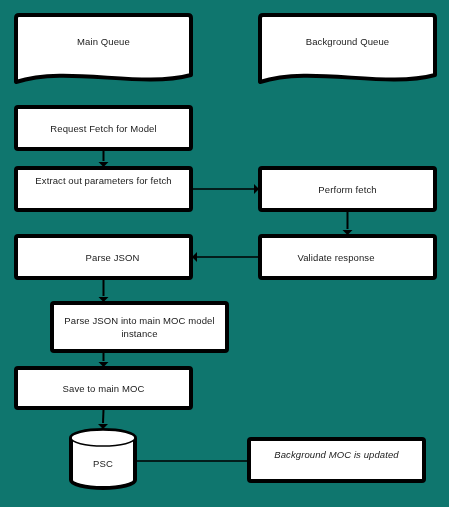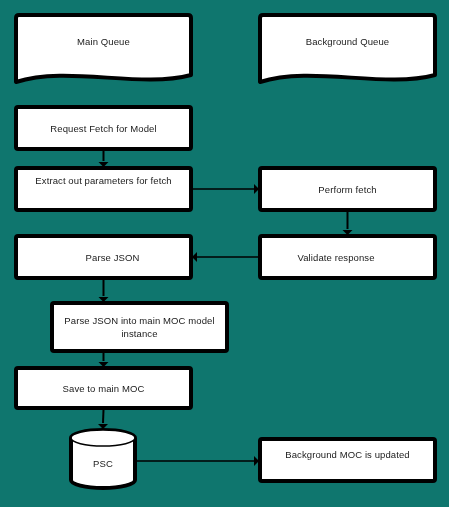--- a/index.html
+++ b/index.html
@@ -150,20 +150,20 @@
         </svg>
         <div class="node-label">Save to main MOC</div>
       </div>
       <div class="node" style="left: 69px; top: 428px; width: 68px; height: 62px;">
         <svg class="node-svg" width="68" height="62" viewBox="0 0 68 62">
           <path d="M 2,10 L 2,52 A 32,8 0 0 0 66,52 L 66,10 A 32,8 0 0 0 2,10 Z" fill="#ffffff" stroke="#000000" stroke-width="4" stroke-linejoin="round"></path>
           <ellipse cx="34" cy="10" rx="32" ry="8" fill="#ffffff" stroke="#000000" stroke-width="1.6"></ellipse>
         </svg>
         <div class="node-label" style="padding-top: 8px;">PSC</div>
       </div>
-      <div class="node" style="left: 258px; top: 437px; width: 179px; height: 34px;">
+      <div class="node" style="left: 247px; top: 437px; width: 179px; height: 34px; font-style: italic;">
         <svg class="node-svg" width="179" height="46" viewBox="0 0 179 46">
           <rect x="2" y="2" width="175" height="42" rx="2" ry="2" fill="#ffffff" stroke="#000000" stroke-width="4"></rect>
         </svg>
         <div class="node-label">Background MOC is updated</div>
       </div>
     </div>
 </div>
 
 </body></html>

